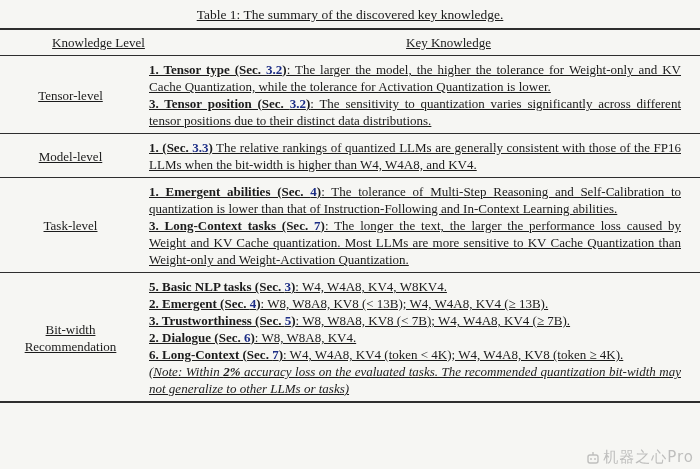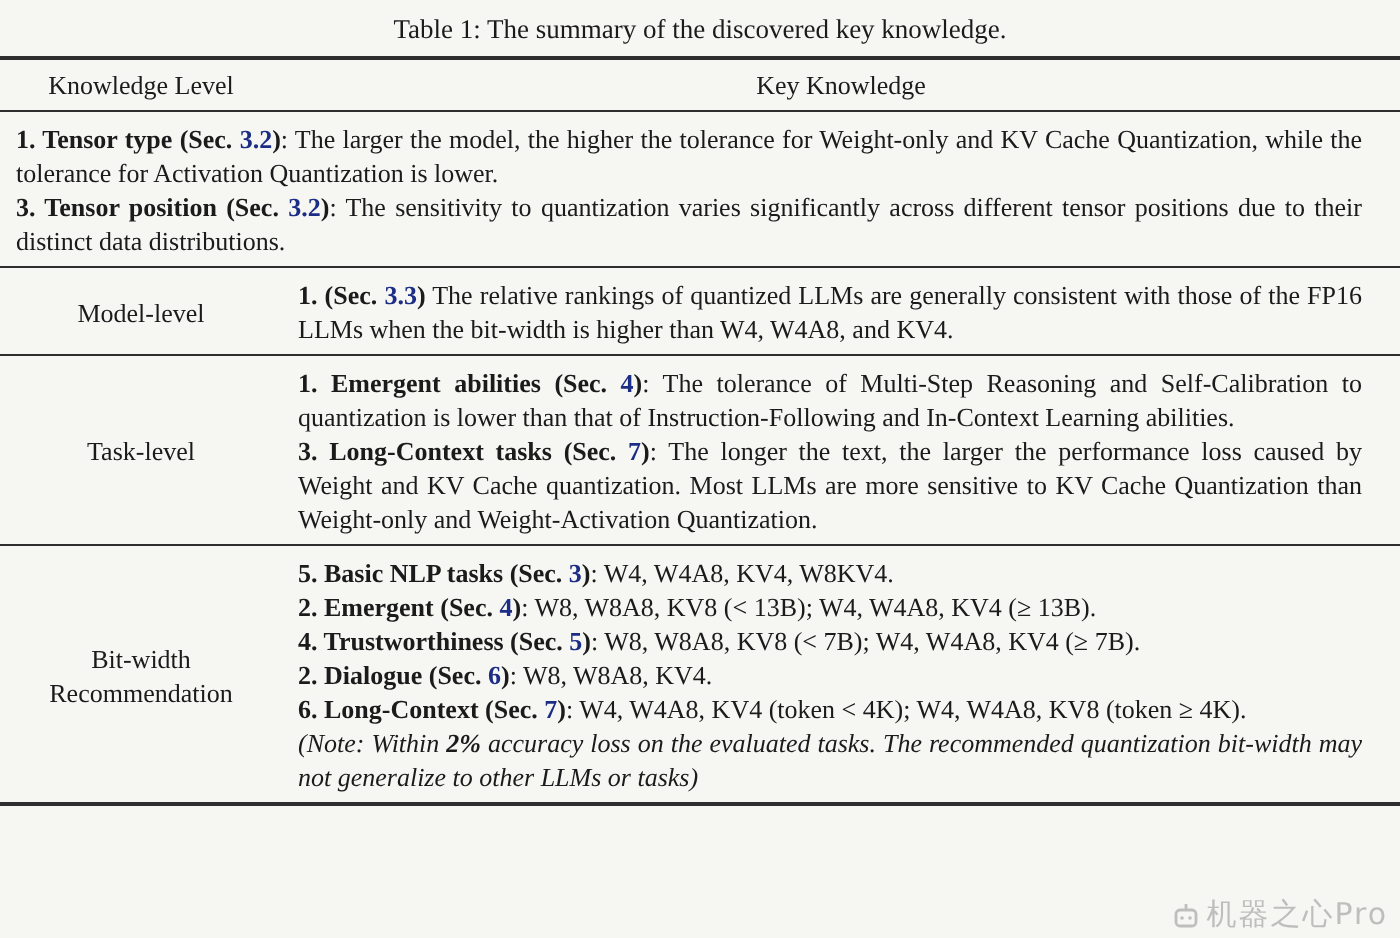--- a/index.html
+++ b/index.html
@@ -10,21 +10,21 @@
     --wm:#9a9a9a;
   }
   *{margin:0;padding:0;box-sizing:border-box;}
   html,body{width:700px;height:469px;overflow:hidden;}
   body{
     background:var(--bg);
     color:var(--text);
     font-family:"Liberation Serif","DejaVu Serif",serif;
     position:relative;
   }
-  .page{width:700px;height:469px;position:relative;}
+  .page{width:700px;height:469px;position:relative;text-decoration:underline;}
   .caption{
     text-align:center;
     font-size:13.5px;
     line-height:16px;
     padding-top:7px;
   }
   .ktable{
     margin-top:5px;
     width:700px;
     border-top:2px solid var(--rule);
@@ -48,20 +48,21 @@
     padding:5px 6px 4px 6px;
   }
   .body-cell{
     flex:1 1 auto;
     padding:5px 19px 4px 8px;
   }
   .header-row .cell{
     display:block;
     padding:4px 6px;
     text-align:center;
+    margin-left:28px;
   }
   .header-row .body-cell{text-align:center;}
   .item{
     text-align:justify;
     text-justify:inter-word;
   }
   .seg-b{font-weight:bold;}
   .seg-bl{font-weight:bold;color:var(--link);}
   .seg-i{font-style:italic;}
   .seg-bi{font-style:italic;font-weight:bold;}
@@ -89,20 +90,21 @@
 
   <div class="caption">Table 1: The summary of the discovered key knowledge.</div>
 
   <div class="ktable">
     <div class="row header-row">
       <div class="cell level-cell seg-r">Knowledge Level</div>
       <div class="cell body-cell">Key Knowledge</div>
     </div>
     <div id="rows">
         <div class="row">
+          <div class="cell level-cell">Tensor-level</div>
           <div class="cell body-cell">
             <p class="item"><span class="seg-b">1. Tensor type (Sec. </span><span class="seg-bl">3.2</span><span class="seg-b">)</span><span class="seg-r">: The larger the model, the higher the tolerance for Weight-only and KV Cache Quantization, while the tolerance for Activation Quantization is lower.</span></p>
             <p class="item"><span class="seg-b">3. Tensor position (Sec. </span><span class="seg-bl">3.2</span><span class="seg-b">)</span><span class="seg-r">: The sensitivity to quantization varies significantly across different tensor positions due to their distinct data distributions.</span></p>
           </div>
         </div>
         <div class="row">
           <div class="cell level-cell">Model-level</div>
           <div class="cell body-cell">
             <p class="item"><span class="seg-b">1. (Sec. </span><span class="seg-bl">3.3</span><span class="seg-b">)</span><span class="seg-r"> The relative rankings of quantized LLMs are generally consistent with those of the FP16 LLMs when the bit-width is higher than W4, W4A8, and KV4.</span></p>
           </div>
@@ -112,21 +114,21 @@
           <div class="cell body-cell">
             <p class="item"><span class="seg-b">1. Emergent abilities (Sec. </span><span class="seg-bl">4</span><span class="seg-b">)</span><span class="seg-r">: The tolerance of Multi-Step Reasoning and Self-Calibration to quantization is lower than that of Instruction-Following and In-Context Learning abilities.</span></p>
             <p class="item"><span class="seg-b">3. Long-Context tasks (Sec. </span><span class="seg-bl">7</span><span class="seg-b">)</span><span class="seg-r">: The longer the text, the larger the performance loss caused by Weight and KV Cache quantization. Most LLMs are more sensitive to KV Cache Quantization than Weight-only and Weight-Activation Quantization.</span></p>
           </div>
         </div>
         <div class="row">
           <div class="cell level-cell">Bit-width Recommendation</div>
           <div class="cell body-cell">
             <p class="item"><span class="seg-b">5. Basic NLP tasks (Sec. </span><span class="seg-bl">3</span><span class="seg-b">)</span><span class="seg-r">: W4, W4A8, KV4, W8KV4.</span></p>
             <p class="item"><span class="seg-b">2. Emergent (Sec. </span><span class="seg-bl">4</span><span class="seg-b">)</span><span class="seg-r">: W8, W8A8, KV8 (&lt; 13B); W4, W4A8, KV4 (≥ 13B).</span></p>
-            <p class="item"><span class="seg-b">4. Trustworthiness (Sec. </span><span class="seg-bl">5</span><span class="seg-b">)</span><span class="seg-r">: W8, W8A8, KV8 (&lt; 7B); W4, W4A8, KV4 (≥ 7B).</span></p>
+            <p class="item"><span class="seg-b">3. Trustworthiness (Sec. </span><span class="seg-bl">5</span><span class="seg-b">)</span><span class="seg-r">: W8, W8A8, KV8 (&lt; 7B); W4, W4A8, KV4 (≥ 7B).</span></p>
             <p class="item"><span class="seg-b">2. Dialogue (Sec. </span><span class="seg-bl">6</span><span class="seg-b">)</span><span class="seg-r">: W8, W8A8, KV4.</span></p>
             <p class="item"><span class="seg-b">6. Long-Context (Sec. </span><span class="seg-bl">7</span><span class="seg-b">)</span><span class="seg-r">: W4, W4A8, KV4 (token &lt; 4K); W4, W4A8, KV8 (token ≥ 4K).</span></p>
             <p class="item"><span class="seg-i">(Note: Within </span><span class="seg-bi">2%</span><span class="seg-i"> accuracy loss on the evaluated tasks. The recommended quantization bit-width may not generalize to other LLMs or tasks)</span></p>
           </div>
         </div>
       </div>
   </div>
 
   <div class="watermark">
     <span class="wm-icon">

